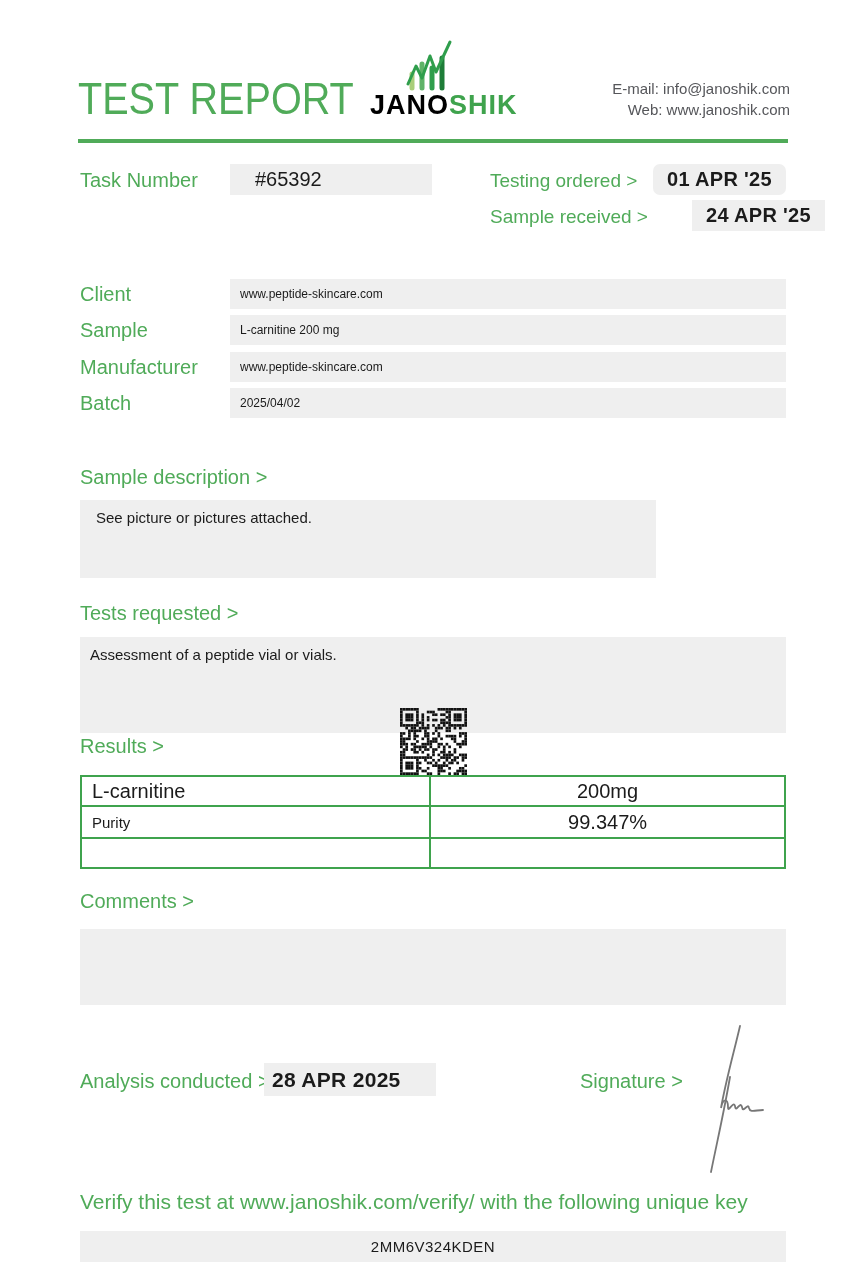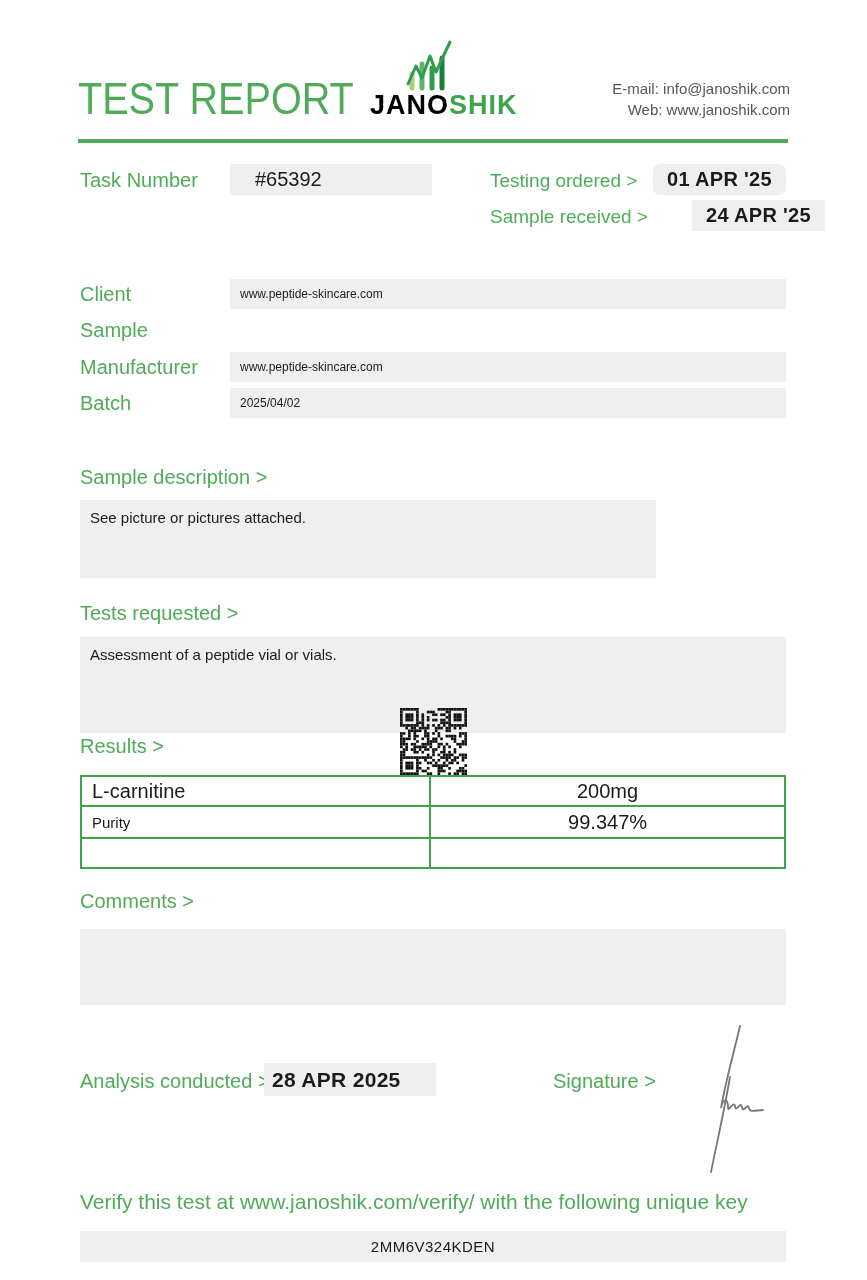--- a/index.html
+++ b/index.html
@@ -41,21 +41,21 @@
   .info-label-2{left:80px;top:356px;}
   .info-label-3{left:80px;top:392px;}
   .info-box{left:230px;width:556px;height:30px;line-height:30px;padding-left:10px;font-size:12px;}
   .info-box-0{top:279px;}
   .info-box-1{top:315px;}
   .info-box-2{top:352px;}
   .info-box-3{top:388px;}
 
   
   .desc-label{left:80px;top:466px;}
-  .desc-box{left:80px;top:500px;width:576px;height:78px;padding:9px 10px;font-size:15px;}
+  .desc-box{left:80px;top:500px;width:576px;height:78px;padding:9px 16px;font-size:15px;}
   .tests-label{left:80px;top:602px;}
   .tests-box{left:80px;top:637px;width:706px;height:96px;padding:9px 10px;font-size:15px;}
   .results-label{left:80px;top:735px;text-align:center;}
   .qr{position:absolute;left:400px;top:708px;}
 
   
   .rtable{position:absolute;left:80px;top:775px;width:706px;border:2px solid var(--table-border-green);border-collapse:collapse;background:#fff;}
   .rtable td{border:2px solid var(--table-border-green);color:var(--text-dark);}
   .rtable .c-name{width:49.6%;padding-left:10px;}
   .rtable .c-val{text-align:center;}
@@ -63,21 +63,21 @@
   .r1 td{height:32px;font-size:20px;}
   .r1 .c-name{font-size:15px;}
   .r2 td{height:30px;}
 
   .comments-label{left:80px;top:890px;}
   .comments-box{left:80px;top:929px;width:706px;height:76px;padding:9px 10px;font-size:15px;}
 
   
   .analysis-label{left:80px;top:1070px;}
   .analysis-box{left:264px;top:1063px;width:172px;height:33px;line-height:33px;padding-left:8px;font-size:21px;font-weight:600;letter-spacing:.3px;}
-  .signature-label{left:553px;top:1070px;}
+  .signature-label{left:580px;top:1070px;}
   .signature{position:absolute;left:690px;top:1022px;}
 
   .verify-label{left:80px;top:1190px;font-size:21px;}
   .key-box{left:80px;top:1231px;width:706px;height:31px;line-height:31px;text-align:center;font-size:15px;letter-spacing:.5px;}
 </style>
 </head>
 <body>
 
 <div class="page">
 
@@ -104,20 +104,21 @@
   <div class="glabel task-label">Task Number</div>
   <div class="gbox task-box">#65392</div>
   <div class="glabel ordered-label">Testing ordered  &gt;</div>
   <div class="gbox date-box ordered-box">01 APR '25</div>
   <div class="glabel received-label">Sample received &gt;</div>
   <div class="gbox date-box received-box">24 APR '25</div>
 
   <div class="glabel info-label-0">Client</div>
   <div class="gbox info-box info-box-0">www.peptide-skincare.com</div>
   <div class="glabel info-label-1">Sample</div>
+  <div class="gbox info-box info-box-1">L-carnitine 200 mg</div>
   <div class="glabel info-label-2">Manufacturer</div>
   <div class="gbox info-box info-box-2">www.peptide-skincare.com</div>
   <div class="glabel info-label-3">Batch</div>
   <div class="gbox info-box info-box-3">2025/04/02</div>
 
   <div class="glabel desc-label">Sample description &gt;</div>
   <div class="gbox desc-box">See picture or pictures attached.</div>
 
   <div class="glabel tests-label">Tests requested &gt;</div>
   <div class="gbox tests-box">Assessment of a peptide vial or vials.</div>

